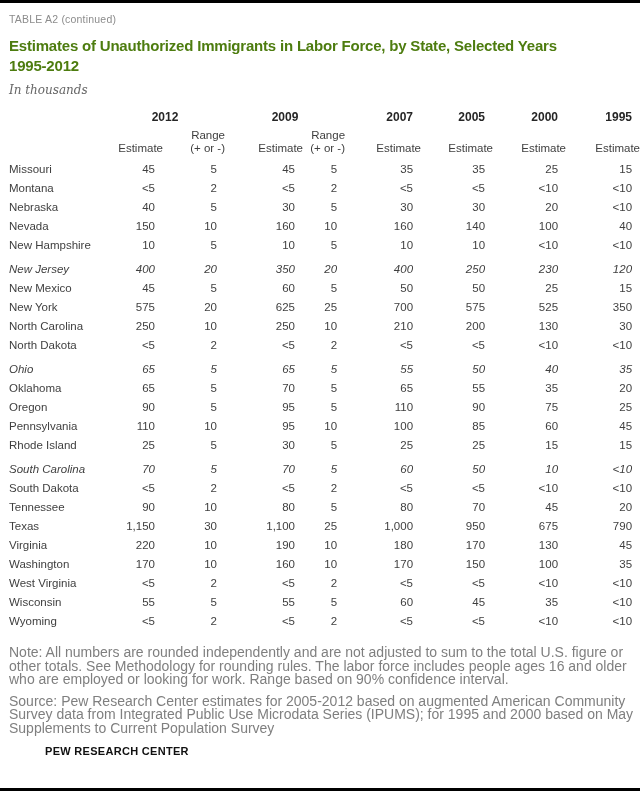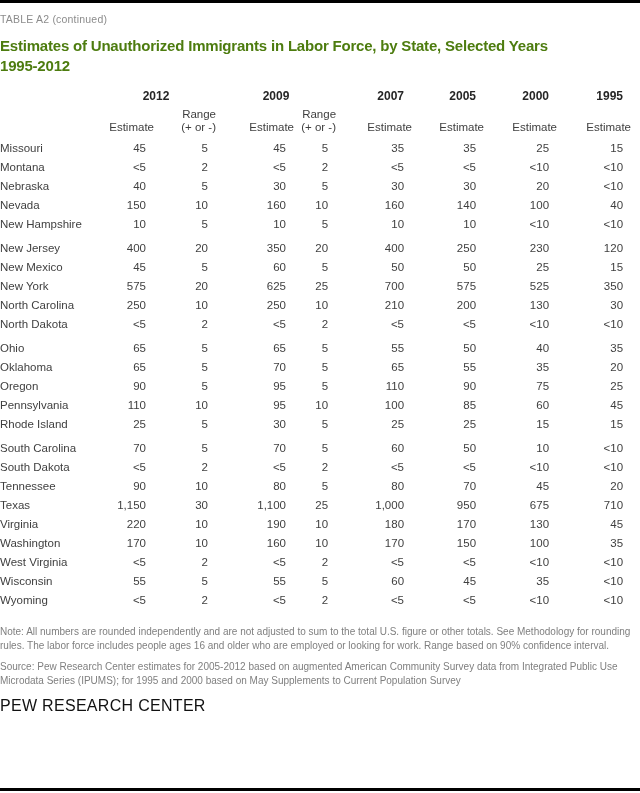--- a/index.html
+++ b/index.html
@@ -5,21 +5,21 @@
   * { margin:0; padding:0; box-sizing:border-box; }
   html,body { background:#ffffff; }
   body {
     width:640px; height:793px; position:relative; overflow:hidden;
     font-family:"Liberation Sans","DejaVu Sans",sans-serif;
     -webkit-font-smoothing:antialiased;
   }
   .bar { position:absolute; left:0; width:640px; height:3px; background:#000; }
   .bar.top { top:0; }
   .bar.bottom { bottom:2px; }
-  .content { padding:13px 4px 0 0; }
+  .content { padding:13px 4px 0 9px; }
 
   .table-label { font-size:10.5px; color:#8c8c8c; letter-spacing:0.2px; }
 
   .title {
     margin-top:11px; font-size:15px; font-weight:bold; color:#4d7c0f;
     line-height:20px; letter-spacing:-0.2px; max-width:632px;
   }
   .subtitle {
     margin-top:7px; font-family:"DejaVu Serif","Liberation Serif",serif;
     font-style:italic; font-size:12px; color:#666;
@@ -35,37 +35,38 @@
     height:34px; line-height:13px; padding-bottom:3px;
   }
   tbody th.state {
     text-align:left; font-size:11.5px; color:#3f3f3f; font-weight:normal;
     vertical-align:bottom; height:19px; padding-bottom:2px;
   }
   tbody td {
     text-align:right; padding-right:8px; font-size:11.5px; color:#3f3f3f;
     vertical-align:bottom; height:19px; padding-bottom:2px;
   }
-  tbody tr.group-start th, tbody tr.group-start td { height:24px; }
-
-  .note, .source { font-size:10px; color:#7f7f7f; line-height:13.5px; max-width:632px; }
+  tbody tr.group-start th, tbody tr.group-start td { height:24px;font-style:italic; }
+
+  .note, .source { font-size:14px; color:#7f7f7f; line-height:13.5px; max-width:632px; }
   .note { margin-top:17px; }
   .source { margin-top:8px; }
-  .brand { margin-top:10px; font-size:16px; font-weight:normal; color:#111; letter-spacing:0.3px; }
+  .brand { margin-top:10px; font-size:11px; font-weight:bold; color:#111; letter-spacing:0.3px;margin-left:36px; }
 </style>
 </head>
 <body>
 
 <div class="bar top"></div>
 
 <div class="content">
   <div class="table-label">TABLE A2 (continued)</div>
 
   <h1 class="title"><span>Estimates of Unauthorized Immigrants in Labor Force, by State, Selected Years</span><br><span>1995-2012</span></h1>
 
+  <div class="subtitle">In thousands</div>
 
   <table>
     <colgroup>
       <col style="width:96px">
         <col style="width:58px">
         <col style="width:62px">
       <col style="width:78px">
         <col style="width:42px">
         <col style="width:76px">
       <col style="width:72px">
@@ -295,21 +296,21 @@
         </tr>
         <tr>
           <th class="state">Texas</th>
           <td>1,150</td>
           <td>30</td>
           <td>1,100</td>
           <td>25</td>
           <td>1,000</td>
           <td>950</td>
           <td>675</td>
-          <td>710</td>
+          <td>790</td>
         </tr>
         <tr>
           <th class="state">Virginia</th>
           <td>220</td>
           <td>10</td>
           <td>190</td>
           <td>10</td>
           <td>180</td>
           <td>170</td>
           <td>130</td>

